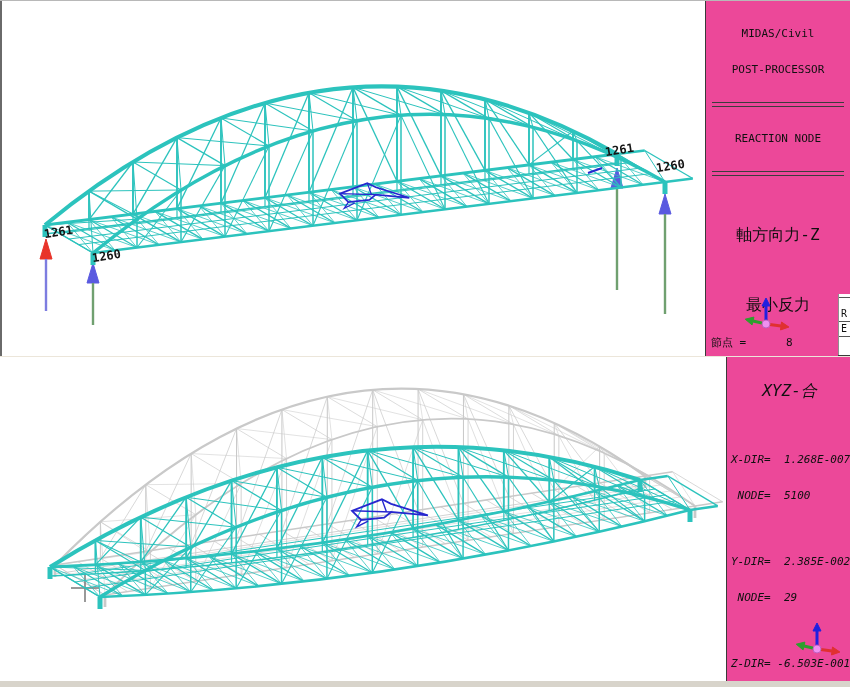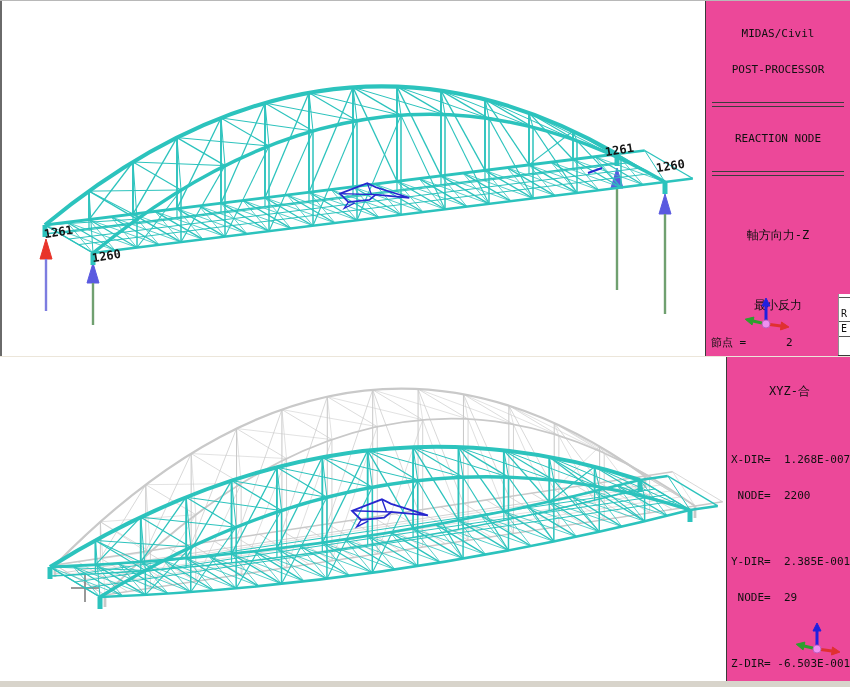--- a/index.html
+++ b/index.html
@@ -8,24 +8,24 @@
   .panel{position:absolute;left:0;}
   .top-panel{top:0;width:850px;height:357px;background:#fff;border-top:1px solid #b8b8b8;box-sizing:border-box;}
   .bottom-panel{top:357px;width:850px;height:324px;background:#fff;}
   .left-edge{position:absolute;left:0;top:0;width:2px;height:356px;background:#6a6a6a;}
   .divider{position:absolute;left:0;top:356px;width:850px;height:1px;background:#ece6da;}
   .bottom-strip{position:absolute;left:0;top:681px;width:850px;height:6px;background:#d8d4cb;}
   svg.viewport{position:absolute;left:0;top:0;}
   
   .sidebar{position:absolute;background:#ec4899;font-size:11px;line-height:12px;white-space:pre;box-sizing:border-box;}
   .sb-top{left:705px;top:0;width:145px;height:356px;border-left:1px solid #3a3a3a;padding:3px 5px 0 5px;}
-  .sb-bottom{left:726px;top:0;width:124px;height:324px;border-left:1px solid #3a3a3a;padding:4px 2px 0 4px;}
+  .sb-bottom{left:726px;top:0;width:124px;height:324px;border-left:1px solid #3a3a3a;padding:4px 2px 0 4px;font-style:italic;}
   .row{height:12px;}
   .c{text-align:center;}
-  .cjk{font-size:12px;height:14px;}
+  .cjk{font-size:16px;height:14px;}
   .rule{border-top:1px solid #3c3c3c;margin:2px 1px;}
   .drule{border-top:1px solid #3c3c3c;border-bottom:1px solid #3c3c3c;height:3px;margin:2px 1px;}
   .triad-svg{position:absolute;}
   
   .rlabel{position:absolute;font-size:12px;font-weight:700;color:#151515;transform:rotate(-9deg);}
   
   .fragment{position:absolute;left:838px;top:293px;width:12px;height:62px;background:#fff;border-left:1px solid #909090;font-size:10px;line-height:13px;}
   .frule{border-top:1px solid #555;}
   .frow{padding-left:2px;height:14px;}
   .frag-block{position:absolute;left:838px;top:354px;width:12px;height:7px;background:#3a3a3a;}
@@ -265,21 +265,21 @@
     <aside class="sidebar sb-top">
       <div class="row c">MIDAS/Civil</div>
       <div class="row c">POST-PROCESSOR</div>
       <div class="drule"></div>
       <div class="row c">REACTION NODE</div>
       <div class="drule"></div>
       <div style="height:3px"></div>
       <div class="row c cjk">軸方向力-Z</div>
       <div style="height:8px"></div>
       <div class="row c cjk">最小反力</div>
-      <div class="row">節点 =      2</div>
+      <div class="row">節点 =      8</div>
       <div class="row">FZ:  1.2599E+003</div>
       <div style="height:8px"></div>
       <div class="row c cjk">最大反力</div>
       <div class="row">節点 =     60</div>
       <div class="row">FZ:  1.2613E+003</div>
       <div style="height:44px"></div>
       <div class="row">CB: D+DW+L</div>
       <div style="height:4px"></div>
       <div class="rule"></div>
       
@@ -682,23 +682,23 @@
         <g transform="translate(352,140) scale(1.15)">
           <path d="M0 12 L26 2 L34 6 L66 16 L34 13 L28 18 L8 20 Z" stroke="#2727cf" stroke-width="1.6" fill="none"></path>
           <path d="M26 2 L30 13 M0 12 L34 13 M8 20 L4 26 L14 21" stroke="#2727cf" stroke-width="1.2" fill="none"></path>
         </g>
       </svg>
 
     <aside class="sidebar sb-bottom">
       <div class="row c cjk">XYZ-合</div>
       <div style="height:7px"></div>
       <div class="row">X-DIR=  1.268E-007</div>
-      <div class="row"> NODE=  2200</div>
+      <div class="row"> NODE=  5100</div>
       <div style="height:6px"></div>
-      <div class="row">Y-DIR=  2.385E-001</div>
+      <div class="row">Y-DIR=  2.385E-002</div>
       <div class="row"> NODE=  29</div>
       <div style="height:6px"></div>
       <div class="row">Z-DIR= -6.503E-001</div>
       
       
       
       
       
       
       

